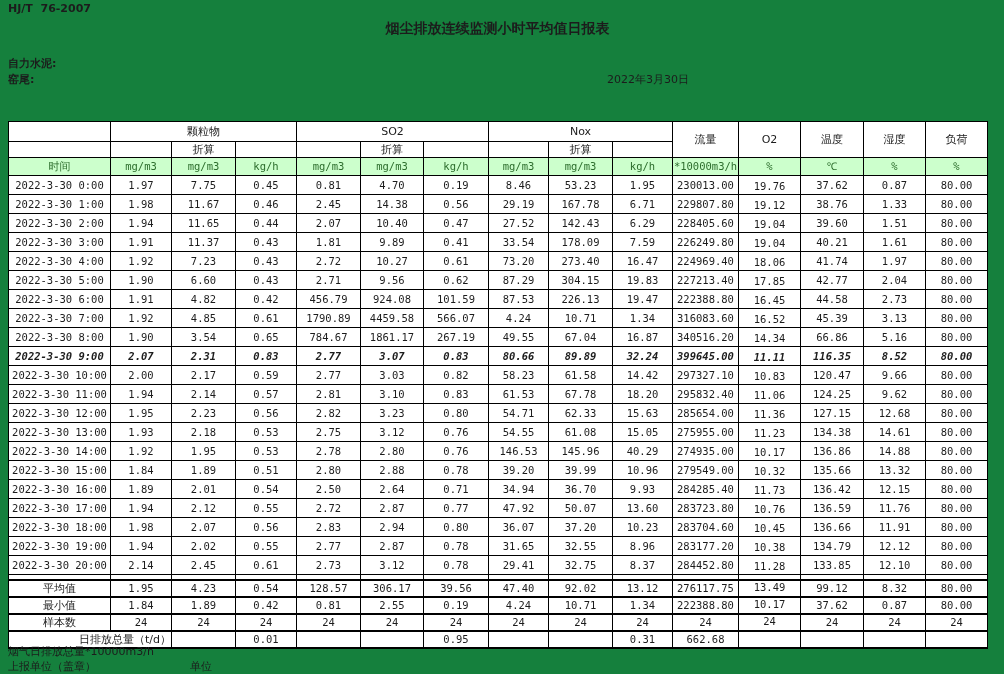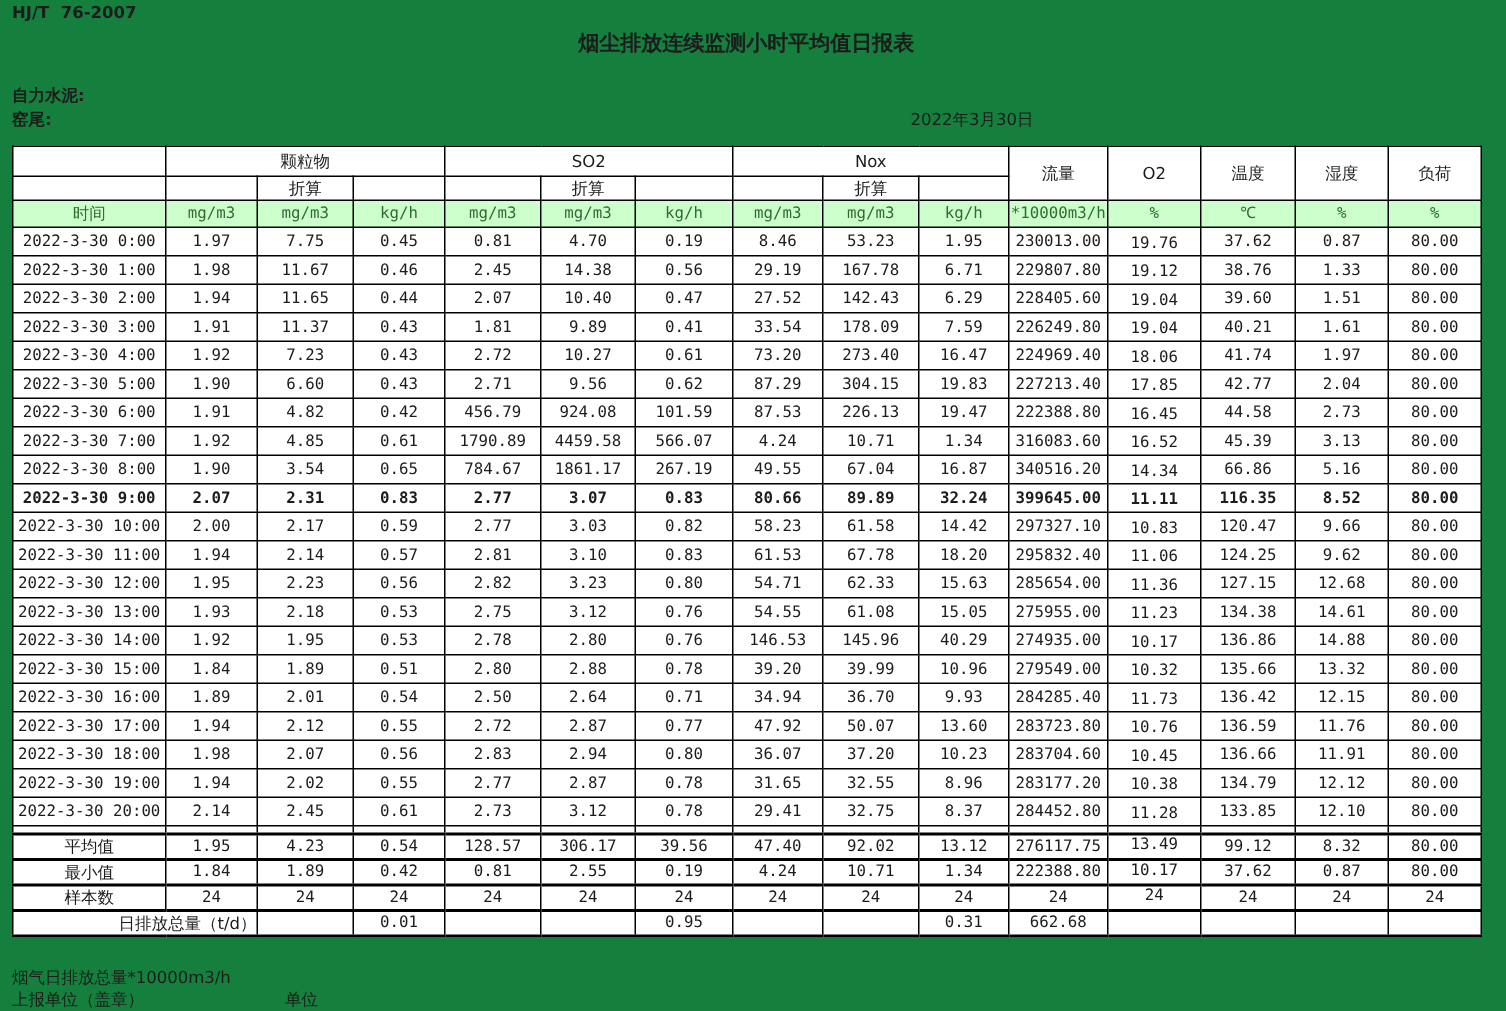--- a/index.html
+++ b/index.html
@@ -4,32 +4,32 @@
 <style>
   :root { --header-bg:#ccffcc; --header-text:#2d6e2d; --border:#000000; }
   html,body { margin:0; padding:0; background:#ffffff; }
   .page { position:relative; width:1004px; height:674px; background:#15803d; overflow:hidden;
           font-family:"DejaVu Sans", sans-serif; color:#1c1c1c; }
   .doc-code { position:absolute; left:8px; top:2px; font-size:11px; font-weight:bold; white-space:pre; }
   .title { position:absolute; left:8px; top:20px; width:979px; text-align:center; font-size:14px; font-weight:bold; }
   .company { position:absolute; left:8px; top:56px; font-size:11px; font-weight:bold; }
   .section { position:absolute; left:8px; top:72px; font-size:11px; font-weight:bold; }
   .date { position:absolute; left:607px; top:72px; font-size:11px; }
-  table { border-collapse:collapse; table-layout:fixed; position:absolute; left:8px; background:#fff; }
+  table { border-collapse:collapse; table-layout:fixed; position:absolute; left:8px; background:#fff;margin-top:24px; }
   .main-table { top:97px; }
   .sum-table { top:555px; }
   td { border:1px solid var(--border); padding:0; height:16px; line-height:15px; overflow:hidden;
        white-space:nowrap; text-align:center; vertical-align:middle;
        font-family:"DejaVu Sans Mono", monospace; font-size:10.5px; color:#1c1c1c; }
   .hz { font-family:"DejaVu Sans", sans-serif; font-size:11px; }
   .group-row td { height:19px; line-height:18px; }
   .sub-row td { height:15px; }
   .units-row td { background:var(--header-bg); color:var(--header-text); height:17px; font-size:10.5px; }
   .units-row td.hz { font-size:11px; }
-  tr.bold td { font-weight:bold; }
+  tr.bold td { font-weight:bold;font-style:italic; }
   td.lowered { vertical-align:bottom; line-height:12px; padding-bottom:2px;text-align:center; }
   .sum-table td { border-width:2px 1px; height:13px; line-height:13px; }
   .sum-table td.label-left { text-align:right; padding-left:3px; }
   .note { position:absolute; left:8px; top:644px; font-size:11px; }
   .report-unit { position:absolute; left:8px; top:659px; font-size:11px; }
   .unit-label { position:absolute; left:190px; top:659px; font-size:11px; }
 </style>
 </head>
 <body>
 

